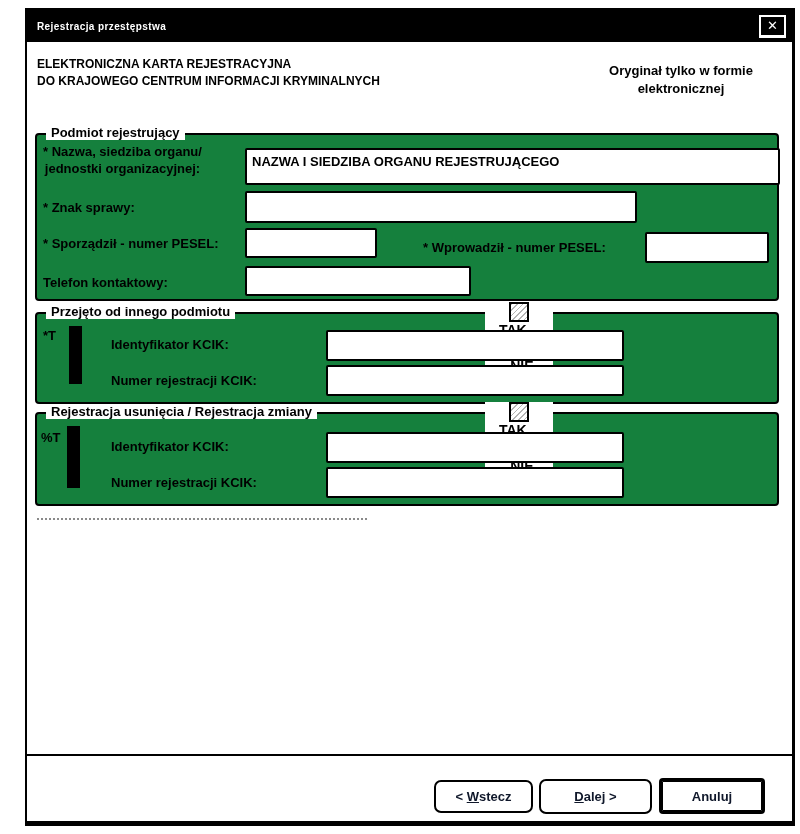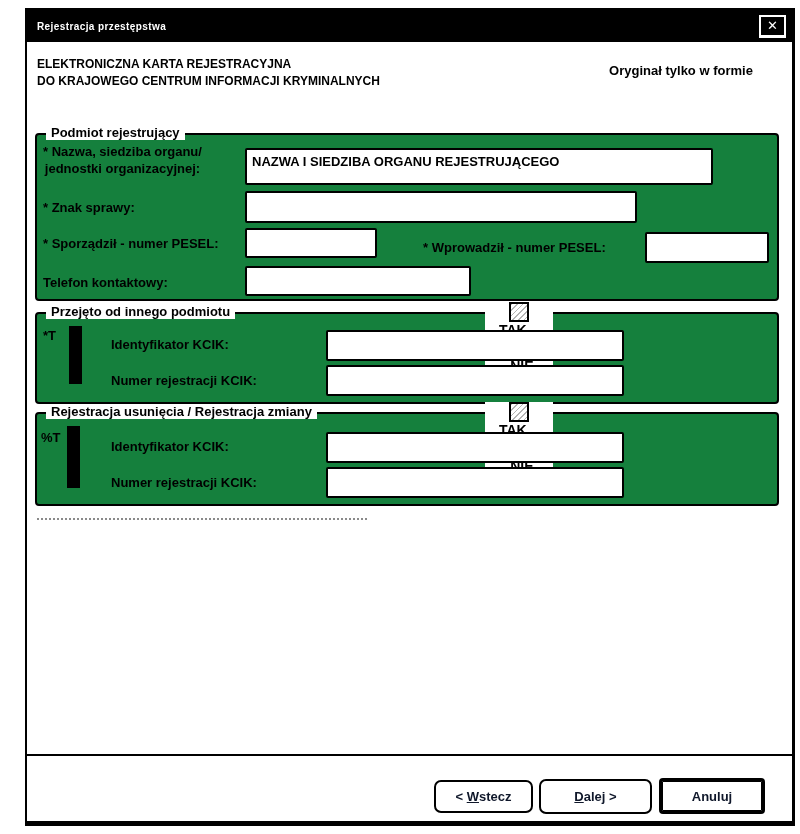--- a/index.html
+++ b/index.html
@@ -128,30 +128,31 @@
     </span>
   </div>
 
   <div class="hdr-left">
     <div>ELEKTRONICZNA KARTA REJESTRACYJNA</div>
     <div>DO KRAJOWEGO CENTRUM INFORMACJI KRYMINALNYCH</div>
   </div>
 
   <div class="hdr-right">
     <div>Oryginał tylko w formie</div>
+    <div>elektronicznej</div>
   </div>
 
   <div class="group" id="group1">
     <span class="legend">Podmiot rejestrujący</span>
 
     <div class="flabel" style="left:6px; top:8px;text-align:center;">
       <div>* Nazwa, siedziba organu/</div>
       <div>jednostki organizacyjnej:</div>
     </div>
-    <div class="textbox" style="left:208px; top:13px; width:468px; height:37px;">NAZWA I SIEDZIBA ORGANU REJESTRUJĄCEGO</div>
+    <div class="textbox" style="left:208px; top:13px; width:535px; height:37px;">NAZWA I SIEDZIBA ORGANU REJESTRUJĄCEGO</div>
 
     <div class="flabel" style="left:6px; top:64px;">* Znak sprawy:</div>
     <div class="textbox" style="left:208px; top:56px; width:392px; height:32px;"></div>
 
     <div class="flabel" style="left:6px; top:100px;">* Sporządził - numer PESEL:</div>
     <div class="textbox" style="left:208px; top:93px; width:132px; height:30px;"></div>
 
     <div class="flabel" style="left:386px; top:104px;">* Wprowadził - numer PESEL:</div>
     <div class="textbox" style="left:608px; top:97px; width:124px; height:31px;"></div>
 

